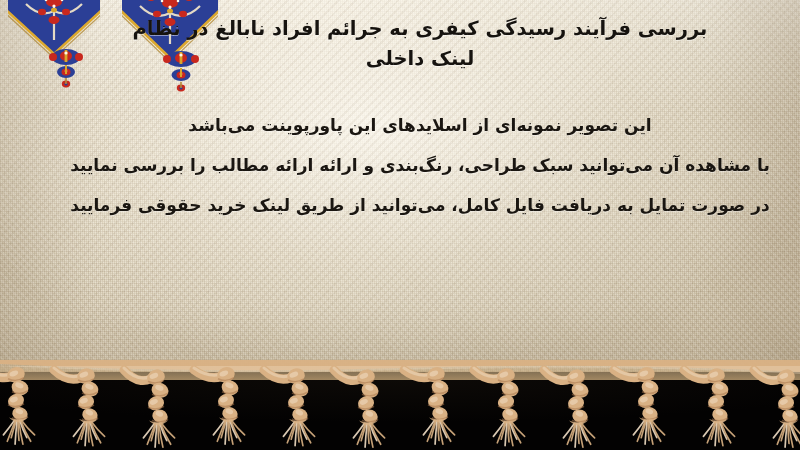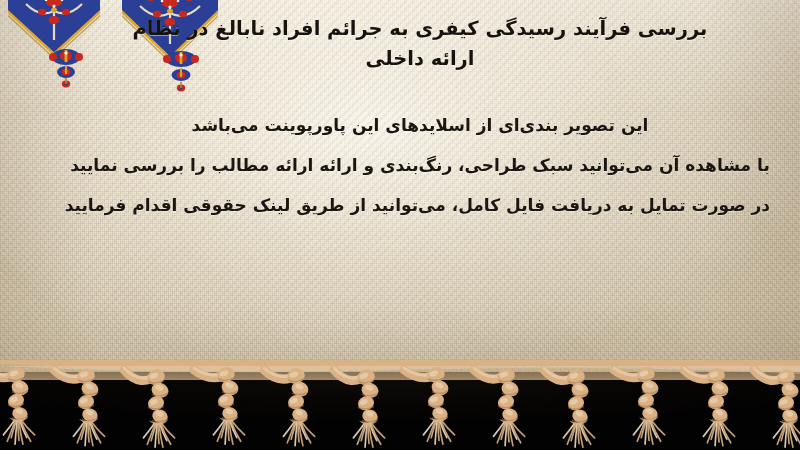--- a/index.html
+++ b/index.html
@@ -290,26 +290,26 @@
         <ellipse cx="21" cy="38" rx="4.2" ry="3.4" fill="#c8281e"></ellipse>
         <ellipse cx="21" cy="38" rx="1.6" ry="1.5" fill="#2b3f96"></ellipse>
         <rect x="20.2" y="32" width="1.6" height="6" fill="#b5893b"></rect>
       </g>
     </svg>
   </div>
 
   <div class="text-layer">
     <div class="slide-title">
       <div>بررسی فرآیند رسیدگی کیفری به جرائم افراد نابالغ در نظام</div>
-      <div>ارائه داخلی</div>
+      <div>لینک داخلی</div>
     </div>
     <div class="body-block">
-      <div class="body-line">این تصویر بندی‌ای از اسلایدهای این پاورپوینت می‌باشد</div>
+      <div class="body-line">این تصویر نمونه‌ای از اسلایدهای این پاورپوینت می‌باشد</div>
       <div class="body-line">با مشاهده آن می‌توانید سبک طراحی، رنگ‌بندی و ارائه ارائه مطالب را بررسی نمایید</div>
-      <div class="body-line">در صورت تمایل به دریافت فایل کامل، می‌توانید از طریق لینک حقوقی اقدام فرمایید</div>
+      <div class="body-line">در صورت تمایل به دریافت فایل کامل، می‌توانید از طریق لینک خرید حقوقی فرمایید</div>
     </div>
   </div>
 
   <div class="black-band"></div>
   <div class="carpet-edge"></div>
 
   <div class="fringe">
     <svg id="fringe-svg" viewBox="0 0 800 90" width="800" height="90" aria-hidden="true">
         <path d="M0 4 Q200 14 400 8 Q600 2 800 12 L800 0 L0 0 Z" fill="#d9b184" opacity="0.95"></path>
         <path d="M0 6 Q200 16 400 10 Q600 4 800 14 L800 6 L0 6 Z" fill="#f0ddc4" opacity="0.35"></path>

